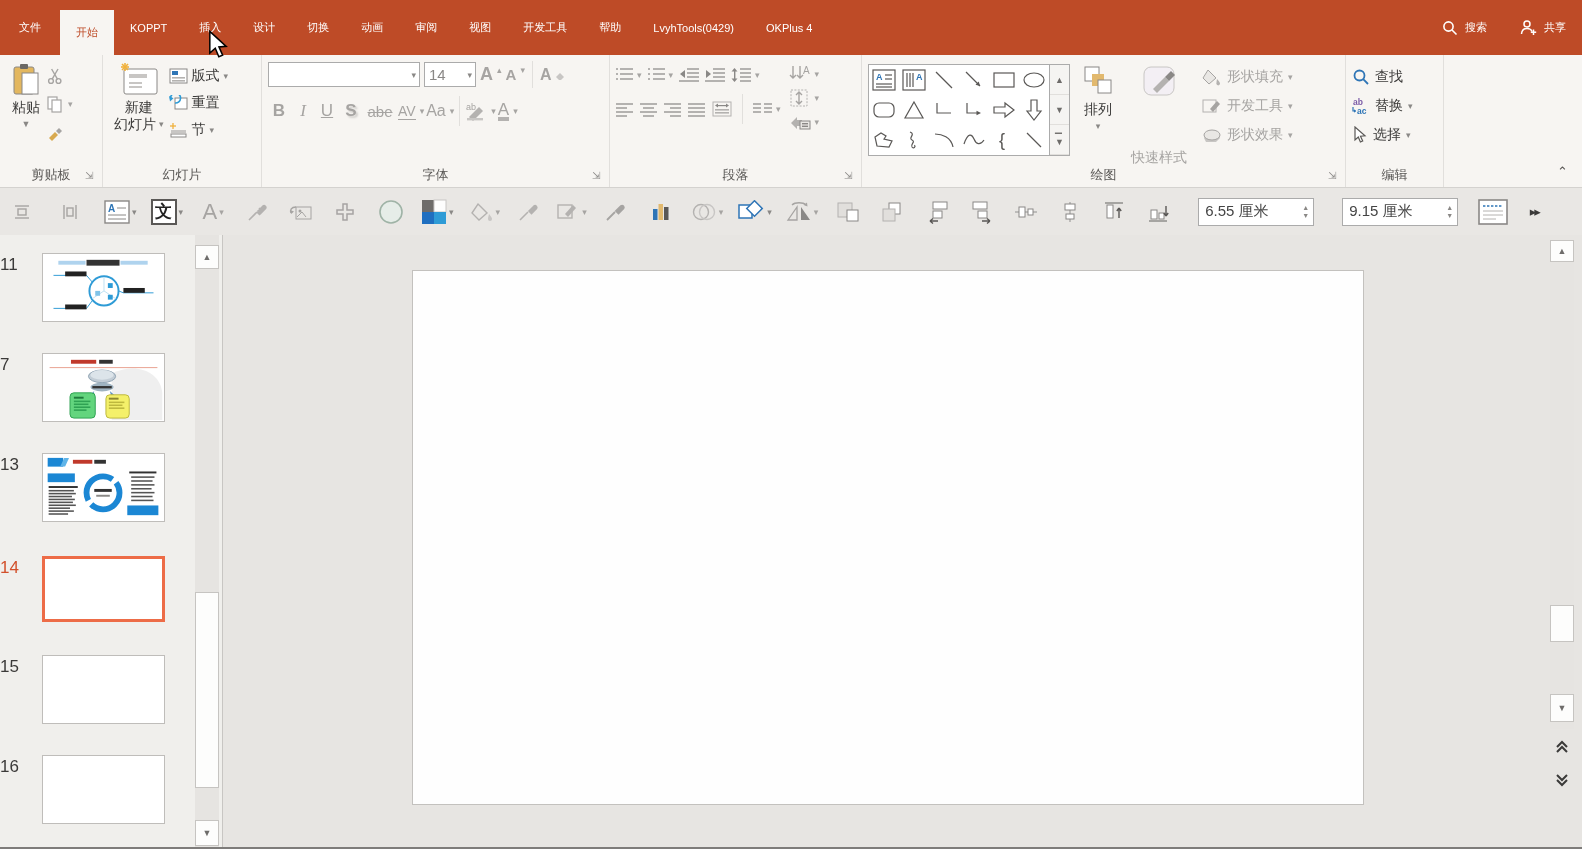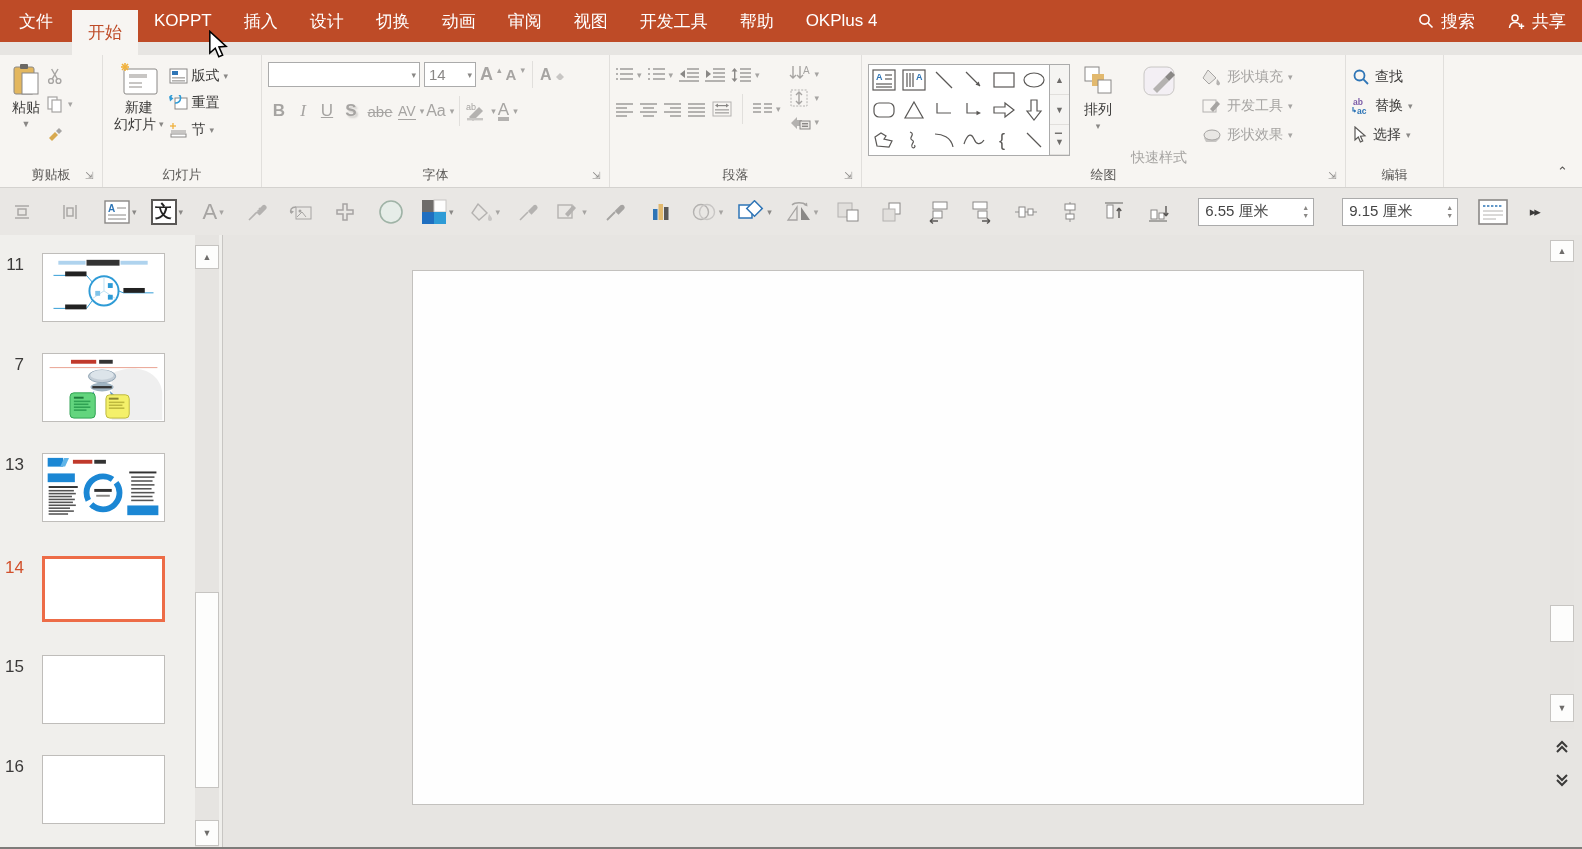--- a/index.html
+++ b/index.html
@@ -1,21 +1,21 @@
 <!DOCTYPE html>
 <html><head>
 <meta charset="utf-8">
 <style>
   * { margin:0; padding:0; box-sizing:border-box; }
   html,body { width:1582px; height:849px; overflow:hidden; }
   body { font-family:"Liberation Sans","DejaVu Sans",sans-serif; background:#E7E5E2; position:relative; }
   #app { position:absolute; inset:0; width:1582px; height:849px; }
 
   
-  .menubar { position:absolute; top:0; left:0; right:0; height:42px; background:#BE4B27; display:flex; align-items:stretch; color:#fff; font-size:17px; }
+  .menubar { position:absolute; top:0; left:0; right:0; height:55px; background:#BE4B27; display:flex; align-items:stretch; color:#fff; font-size:11px; }
   .menubar .tab { display:flex; align-items:center; padding:0 16px; cursor:default; white-space:nowrap; }
   .menubar .tab.file { padding:0 19px; }
   .menubar .tab.selected { background:#F7F5F2; color:#BE4B27; margin-top:10px; height:45px; }
   .menubar .spacer { flex:1; }
   .menubar .righttab { display:flex; align-items:center; gap:7px; padding:0 16px; }
   .menubar svg { display:block; }
 
   
   .ribbon { position:absolute; top:55px; left:0; right:0; height:133px; background:#F7F5F2; border-bottom:1px solid #D4D2CF; display:flex; }
   .rgroup { position:relative; border-right:1px solid #E1DFDC; padding:4px 4px 20px 6px; flex:none; }
@@ -59,21 +59,21 @@
   .spinfield { display:flex; align-items:center; border:1px solid #ABABAB; background:#fff; height:28px; width:116px; flex:none; }
   .spinfield input { border:0; width:86px; height:24px; font-size:15px; color:#444; padding:0 6px; font-family:inherit; }
   .spinner { display:flex; flex-direction:column; justify-content:center; font-size:7px; color:#8A8886; line-height:8px; padding-right:4px; margin-left:auto; }
 
   
   .content { position:absolute; top:235px; left:0; right:0; bottom:0; }
   .panel { position:absolute; left:0; top:0; bottom:0; width:223px; background:#F0EFEC; border-right:1px solid #C8C6C3; }
   .thumbwrap { position:absolute; left:42px; width:123px; height:69px; background:#fff; border:1px solid #BFBDBA; }
   .thumbwrap.selected { border:3px solid #ED6C47; }
   .thumbwrap svg { display:block; width:100%; height:100%; }
-  .slidenum { position:absolute; left:0; width:24px; text-align:right; font-size:17px; color:#3B3A39; }
+  .slidenum { position:absolute; left:0; width:24px; font-size:17px; color:#3B3A39; }
   .slidenum.selected { color:#D2502B; }
 
   .pscroll { position:absolute; left:195px; top:0; bottom:0; width:24px; background:#E6E4E1; }
   .scrollbtn { position:absolute; left:0; width:24px; background:#FDFDFC; border:1px solid #C6C4C1; display:flex; align-items:center; justify-content:center; color:#6E6C6A; font-size:9px; }
   .scrollthumb { position:absolute; left:0; width:24px; background:#FDFDFC; border:1px solid #C6C4C1; }
 
   .canvas { position:absolute; left:224px; top:0; right:0; bottom:0; background:#E7E5E2; }
   .slide { position:absolute; left:188px; top:35px; width:952px; height:535px; background:#FEFEFE; border:1px solid #C3C1BE; }
 
   .vscroll { position:absolute; right:6px; top:0; width:28px; }
@@ -95,20 +95,21 @@
     <div class="tab selected">开始</div>
     <div class="tab">KOPPT</div>
     <div class="tab">插入</div>
     <div class="tab">设计</div>
     <div class="tab">切换</div>
     <div class="tab">动画</div>
     <div class="tab">审阅</div>
     <div class="tab">视图</div>
     <div class="tab">开发工具</div>
     <div class="tab">帮助</div>
+    <div class="tab">LvyhTools(0429)</div>
     <div class="tab">OKPlus 4</div>
     <div class="spacer"></div>
     <div class="righttab">
       <svg width="16" height="16" viewBox="0 0 16 16">
           <circle cx="6.5" cy="6.5" r="4.6" fill="none" stroke="#fff" stroke-width="1.6"></circle>
           <line x1="10" y1="10" x2="14.5" y2="14.5" stroke="#fff" stroke-width="1.6"></line>
         </svg>
       <span>搜索</span>
     </div>
     <div class="righttab">

